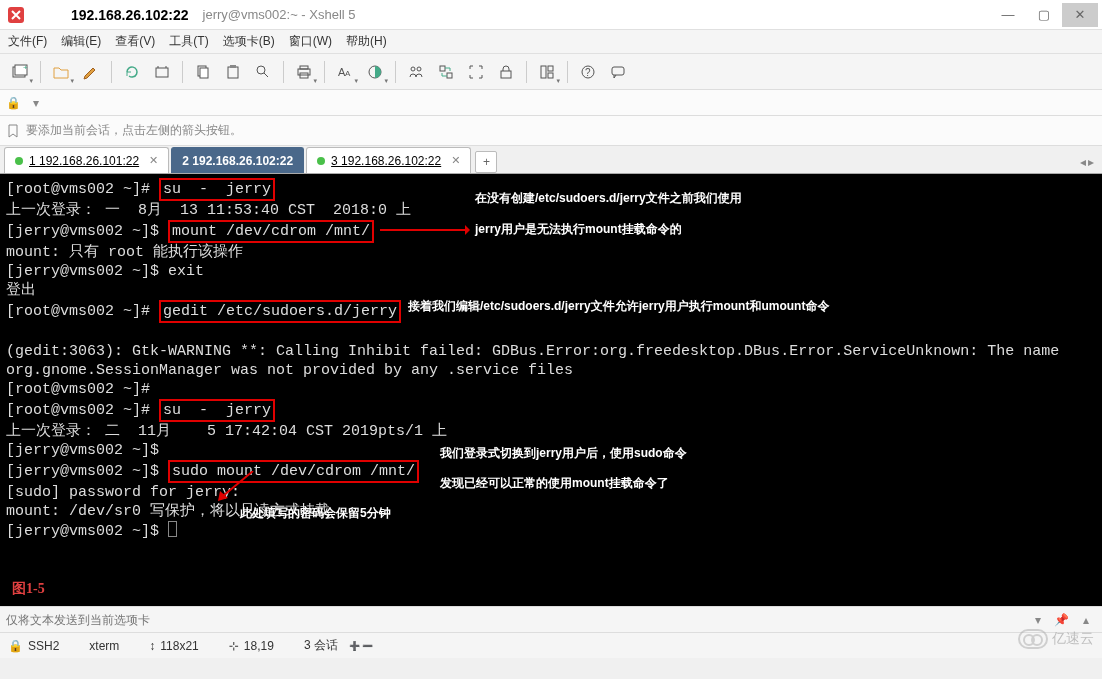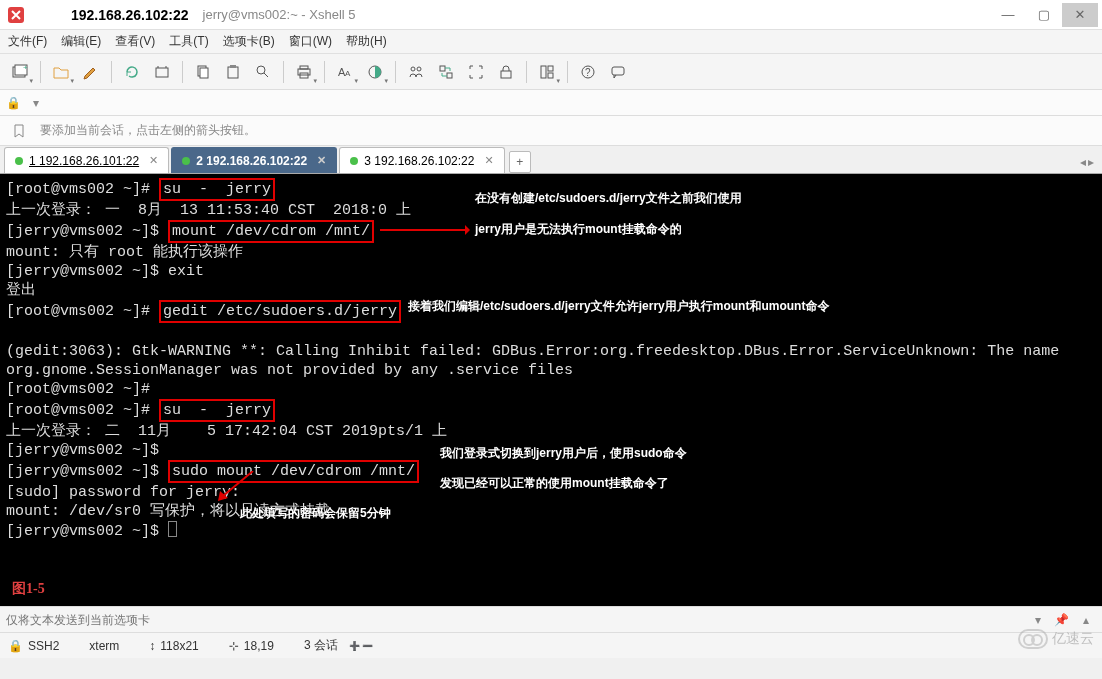--- a/index.html
+++ b/index.html
@@ -15,25 +15,25 @@
 .menubar { height:24px; background:#f5f5f5; display:flex; align-items:center; padding:0 8px; gap:14px; border-bottom:1px solid #e0e0e0; }
 .menubar span { color:#333; }
 .toolbar { height:36px; background:#f5f5f5; display:flex; align-items:center; padding:0 6px; gap:2px; border-bottom:1px solid #ddd; }
 .tbtn { width:28px; height:28px; display:flex; align-items:center; justify-content:center; color:#555; border-radius:2px; position:relative; }
 .tbtn svg { width:16px; height:16px; }
 .tbtn .dd { position:absolute; right:1px; bottom:1px; font-size:7px; color:#777; }
 .sep { width:1px; height:22px; background:#ccc; margin:0 4px; }
 .addrbar { height:26px; background:#fbfbfb; display:flex; align-items:center; padding:0 6px; border-bottom:1px solid #ddd; }
 .addrbar .lock { margin-right:6px; color:#888; }
 .addrbar .addr { color:#999; font-size:12px; flex:1; }
-.infobar { height:30px; background:#fbfbfb; display:flex; align-items:center; padding:0 12px; border-bottom:1px solid #ddd; color:#888; gap:14px; }
+.infobar { height:30px; background:#fbfbfb; display:flex; align-items:center; padding:0 6px; border-bottom:1px solid #ddd; color:#888; gap:6px; }
 .infobar svg { width:14px; height:14px; }
 .tabs { height:28px; background:#f0f0f0; display:flex; align-items:flex-end; padding:0 4px; gap:2px; border-bottom:1px solid #aaa;justify-content:flex-end; }
 .tab { height:26px; display:flex; align-items:center; padding:0 10px; background:#fff; border:1px solid #bbb; border-bottom:none; border-radius:3px 3px 0 0; gap:6px; font-size:12px; }
-.tab.active { background:#4a688a; color:#fff; border-color:#4a688a; font-weight:bold; }
+.tab.active { background:#4a688a; color:#fff; border-color:#4a688a; font-weight:bold;flex-direction:column; }
 .tab .dot { width:8px; height:8px; border-radius:50%; background:#4ac04a; }
 .tab .x { color:#888; font-size:11px; margin-left:4px; }
 .tab.active .x { color:#ccc; }
 .addtab { width:22px; height:22px; display:flex; align-items:center; justify-content:center; border:1px solid #bbb; background:#fff; margin-left:2px; color:#666; border-radius:2px; }
 .tabnav { margin-left:auto; display:flex; gap:2px; color:#888; padding:4px; }
 .term { background:#000; color:#ddd; font-family:"Consolas","Courier New",monospace; font-size:15px; line-height:19px; padding:4px 6px; position:relative; height:432px; overflow:hidden; white-space:pre; }
 .term .ann { color:#ffffff; font-weight:bold; font-family:"Microsoft YaHei",sans-serif; position:absolute; font-size:12px; white-space:normal; }
 .term .box { border:2px solid #e00000; display:inline-block; padding:0 2px; }
 .term .cursor { display:inline-block; width:9px; height:16px; border:1px solid #888; vertical-align:-2px; }
 .term .arrow { position:absolute; color:#e00000; }
@@ -223,21 +223,21 @@
       <span style="text-decoration:underline">1 192.168.26.101:22</span>
       <span class="x">✕</span>
     </div>
   <div class="tab active">
       <span class="dot"></span>
       <span>2 192.168.26.102:22</span>
       <span class="x">✕</span>
     </div>
   <div class="tab">
       <span class="dot"></span>
-      <span style="">3 192.168.26.102:22</span>
+      <span style="text-decoration:underline">3 192.168.26.102:22</span>
       <span class="x">✕</span>
     </div>
   <div class="addtab">+</div>
   <div class="tabnav">
       <span>◂</span>
       <span>▸</span>
     </div>
 </div>
 
 <div class="term"><span>[root@vms002 ~]# </span><span class="box">su  -  jerry</span>

